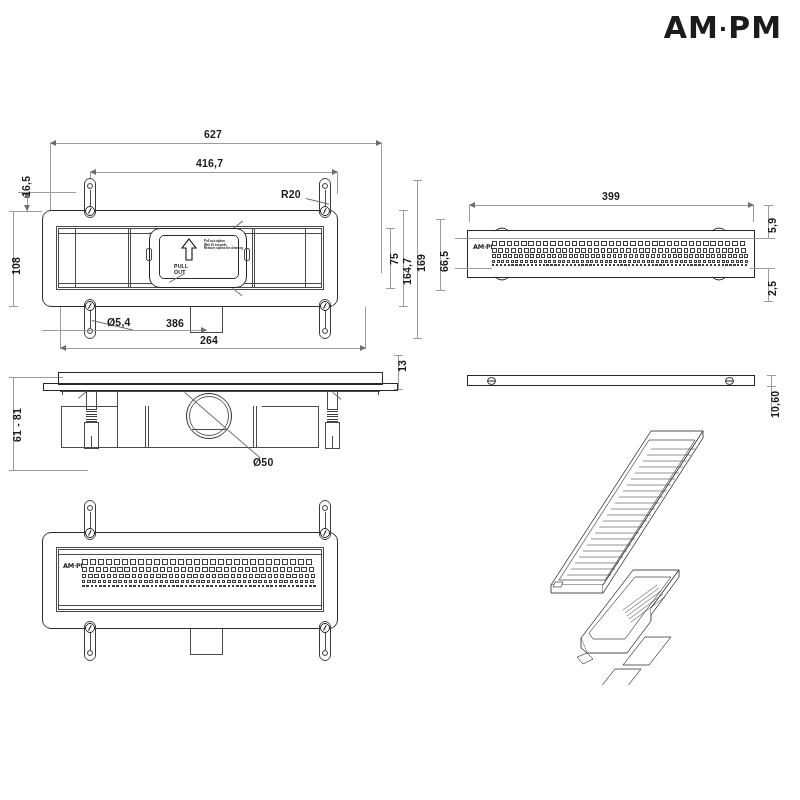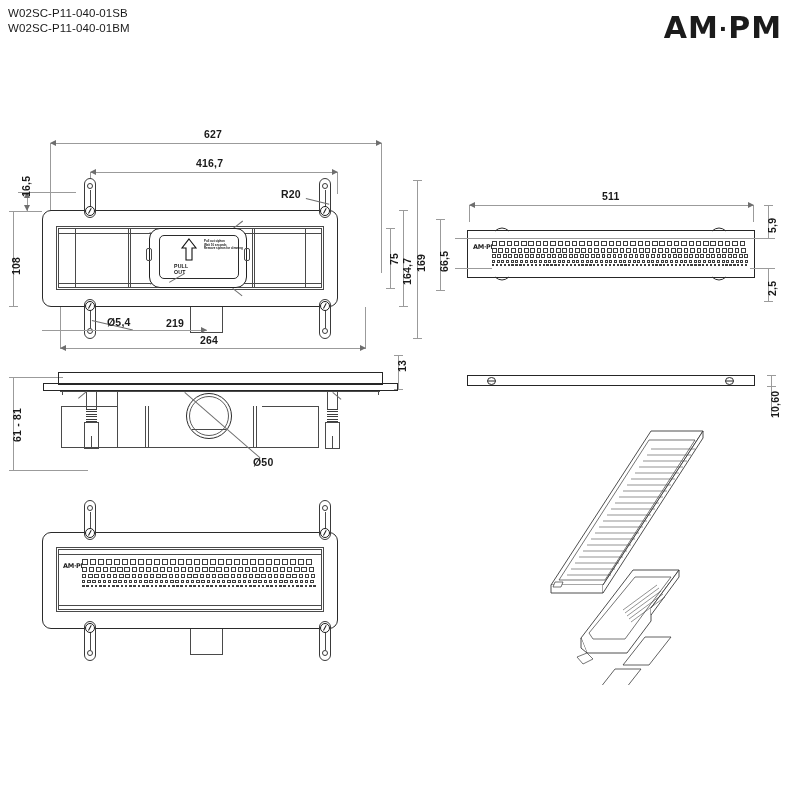--- a/index.html
+++ b/index.html
@@ -73,24 +73,20 @@
 
   
   .iso{position:absolute;left:515px;top:425px;width:285px;height:260px;}
   .iso svg{position:absolute;left:0;top:0;}
 </style>
 </head>
 <body>
 
 <div class="sheet">
 
-  <div class="codes">
-    <div>W02SC-P11-040-01SB</div>
-    <div>W02SC-P11-040-01BM</div>
-  </div>
   <div class="logo">
     <span>AM</span><span class="dot">·</span><span>PM</span>
   </div>
 
   <div class="v">
 
     <div class="ln hl thin" style="left:50px;top:143px;width:332px;"></div>
     <div class="ln vl thin" style="left:50px;top:143px;height:68px;"></div>
     <div class="ln vl thin" style="left:381px;top:143px;height:130px;"></div>
     <div class="arrw arl" style="left:50px;top:140px;"></div>
@@ -187,38 +183,38 @@
     <div class="ln vl thin" style="left:417px;top:180px;height:158px;"></div>
     <div class="ln hl thin" style="left:413px;top:180px;width:9px;"></div>
     <div class="ln hl thin" style="left:413px;top:338px;width:9px;"></div>
     <div class="dim dimv" style="left:415px;top:272px;">169</div>
 
     <div class="lead" style="left:92px;top:320px;width:42px;transform:rotate(13deg);"></div>
     <div class="dim" style="left:107px;top:316px;">Ø5,4</div>
 
     <div class="ln hl thin" style="left:42px;top:330px;width:165px;"></div>
     <div class="arrw arr" style="left:201px;top:327px;"></div>
-    <div class="dim" style="left:166px;top:317px;">219</div>
+    <div class="dim" style="left:166px;top:317px;">386</div>
 
     <div class="ln hl thin" style="left:60px;top:348px;width:306px;"></div>
     <div class="ln vl thin" style="left:60px;top:307px;height:42px;"></div>
     <div class="ln vl thin" style="left:365px;top:307px;height:42px;"></div>
     <div class="arrw arl" style="left:60px;top:345px;"></div>
     <div class="arrw arr" style="left:360px;top:345px;"></div>
     <div class="dim" style="left:200px;top:334px;">264</div>
   </div>
 
   <div class="v">
 
     <div class="ln hl thin" style="left:469px;top:205px;width:285px;"></div>
     <div class="ln vl thin" style="left:469px;top:205px;height:17px;"></div>
     <div class="ln vl thin" style="left:753px;top:205px;height:17px;"></div>
     <div class="arrw arl" style="left:469px;top:202px;"></div>
     <div class="arrw arr" style="left:748px;top:202px;"></div>
-    <div class="dim" style="left:602px;top:190px;">511</div>
+    <div class="dim" style="left:602px;top:190px;">399</div>
 
     <div class="boxd" style="left:467px;top:230px;width:288px;height:48px;"></div>
     <div class="ln hl thin" style="left:455px;top:238px;width:320px;"></div>
     <div class="ln hl thin" style="left:455px;top:268px;width:320px;"></div>
 
     <svg style="position:absolute;left:495px;top:226px;" width="14" height="6">
       <path d="M0,5 Q7,-1 14,5" fill="none" stroke="#2b2b2b" stroke-width="1"></path>
       </svg>
     <svg style="position:absolute;left:712px;top:226px;" width="14" height="6">
       <path d="M0,5 Q7,-1 14,5" fill="none" stroke="#2b2b2b" stroke-width="1"></path>

